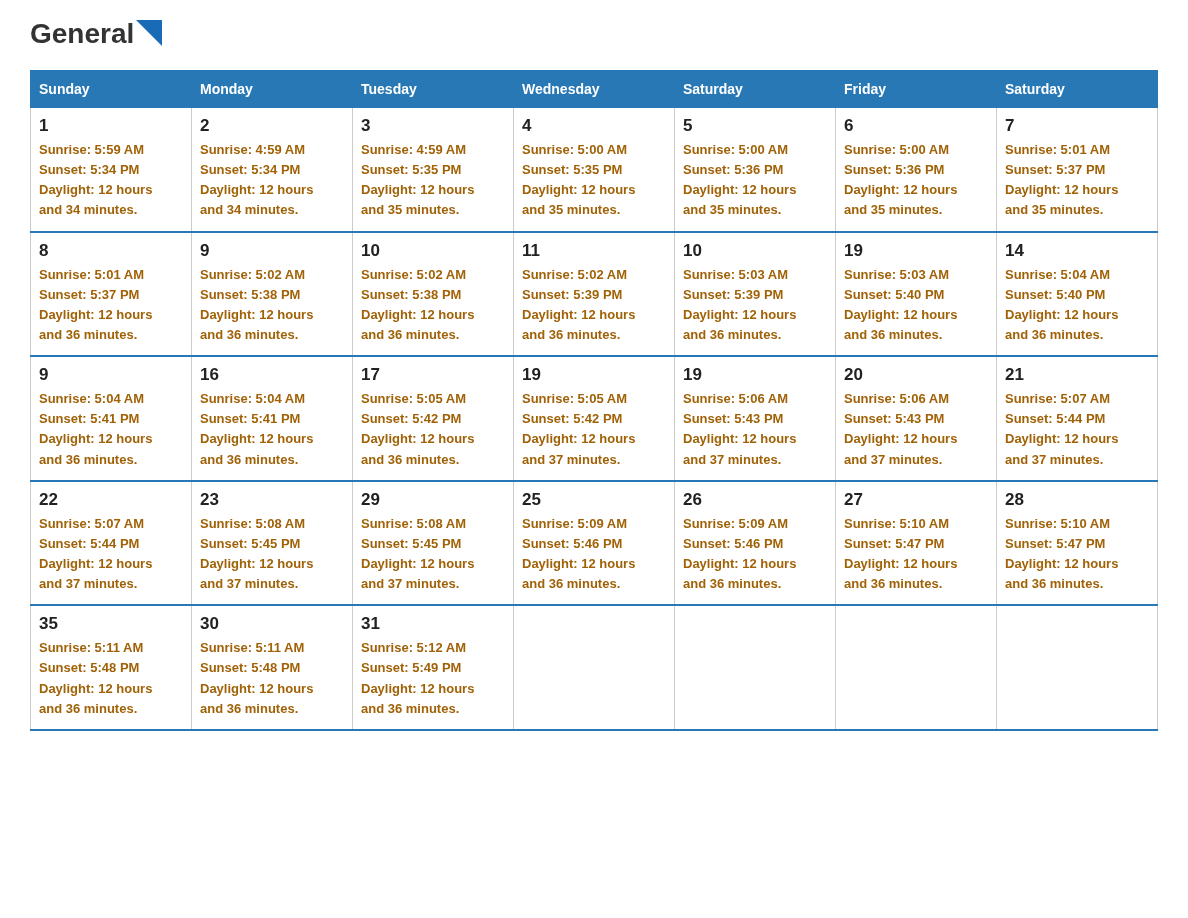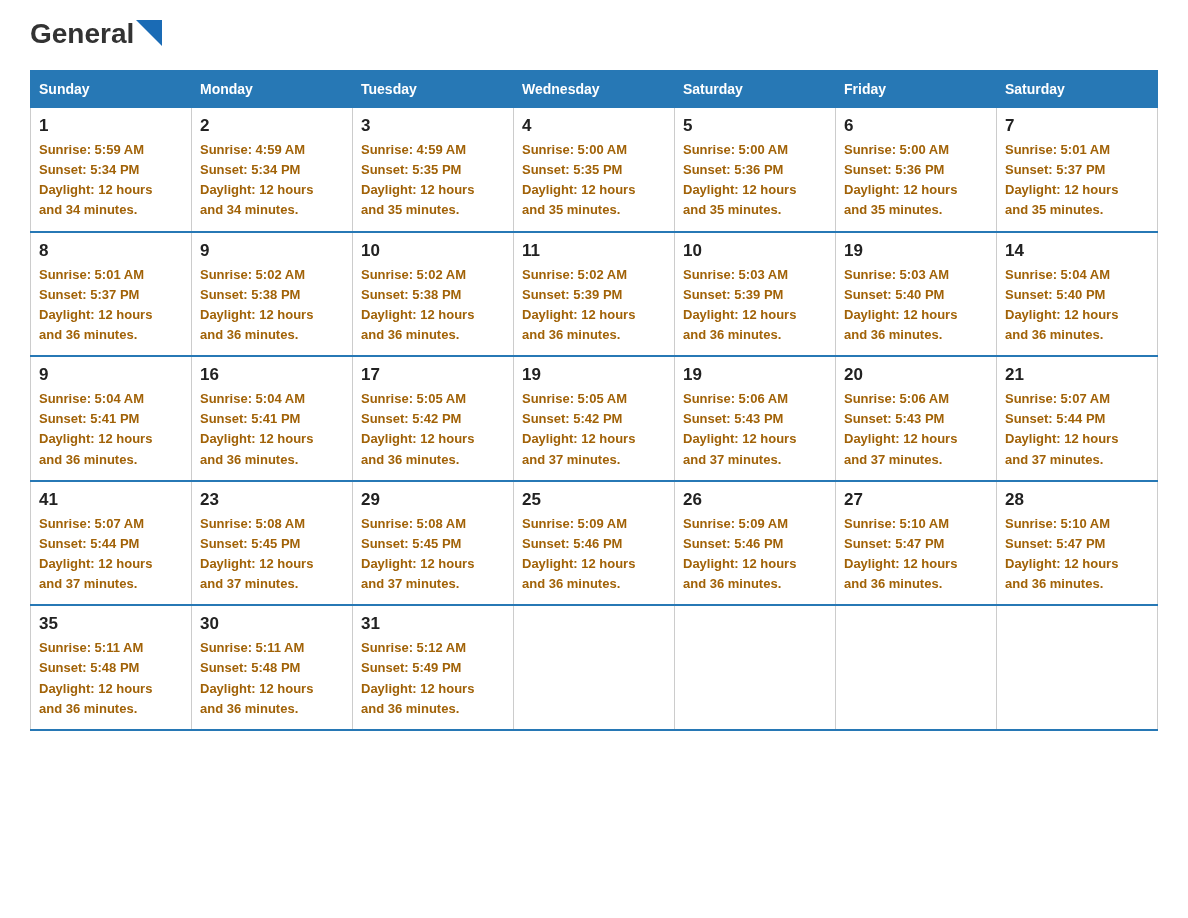--- a/index.html
+++ b/index.html
@@ -206,21 +206,21 @@
           <span class="day-num">20</span>
           <span class="day-info">Sunrise: 5:06 AM<br>Sunset: 5:43 PM<br>Daylight: 12 hours<br>and 37 minutes.</span>
         </td>
         <td>
           <span class="day-num">21</span>
           <span class="day-info">Sunrise: 5:07 AM<br>Sunset: 5:44 PM<br>Daylight: 12 hours<br>and 37 minutes.</span>
         </td>
       </tr>
       <tr>
         <td>
-          <span class="day-num">41</span>
+          <span class="day-num">22</span>
           <span class="day-info">Sunrise: 5:07 AM<br>Sunset: 5:44 PM<br>Daylight: 12 hours<br>and 37 minutes.</span>
         </td>
         <td>
           <span class="day-num">23</span>
           <span class="day-info">Sunrise: 5:08 AM<br>Sunset: 5:45 PM<br>Daylight: 12 hours<br>and 37 minutes.</span>
         </td>
         <td>
           <span class="day-num">29</span>
           <span class="day-info">Sunrise: 5:08 AM<br>Sunset: 5:45 PM<br>Daylight: 12 hours<br>and 37 minutes.</span>
         </td>

